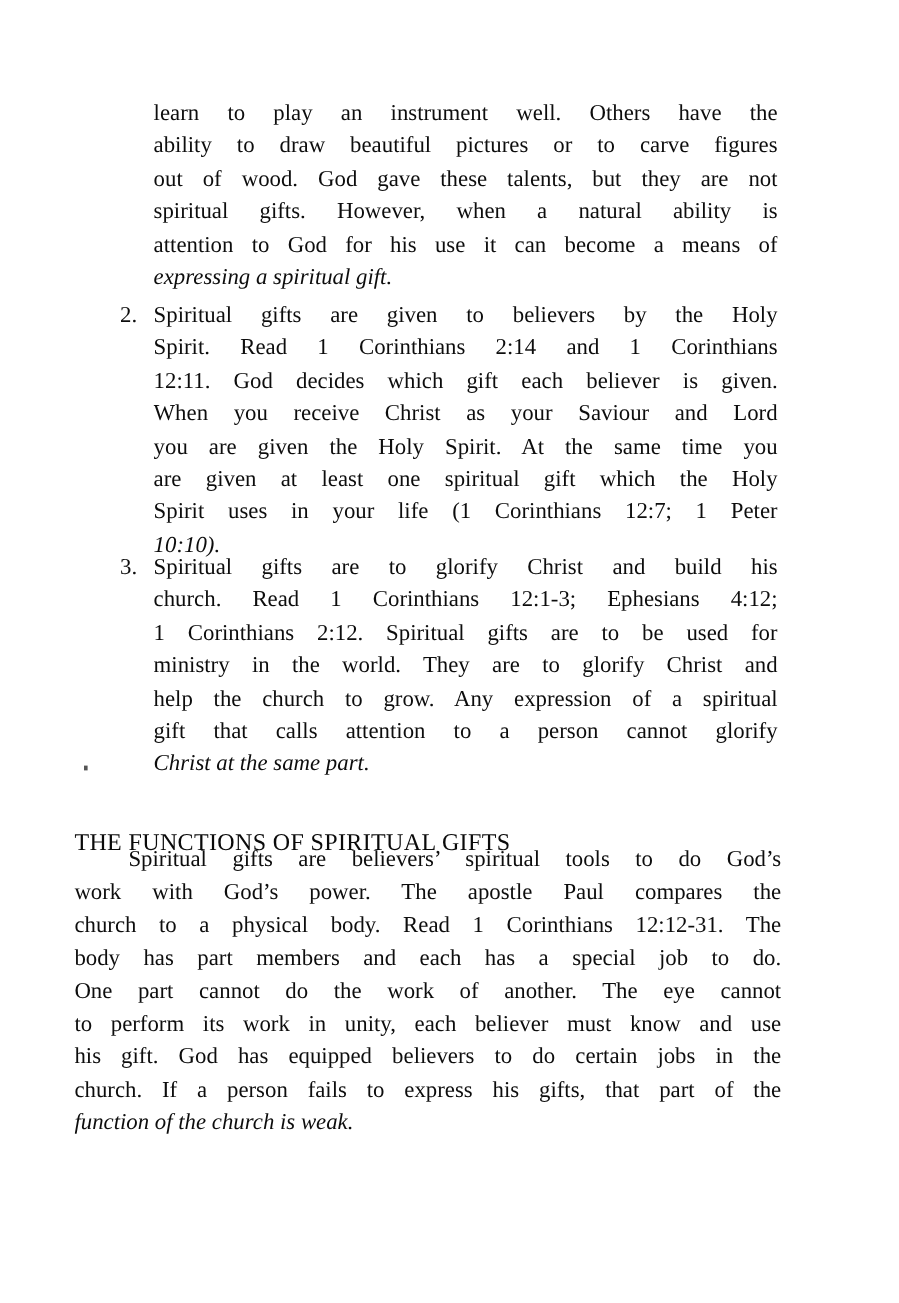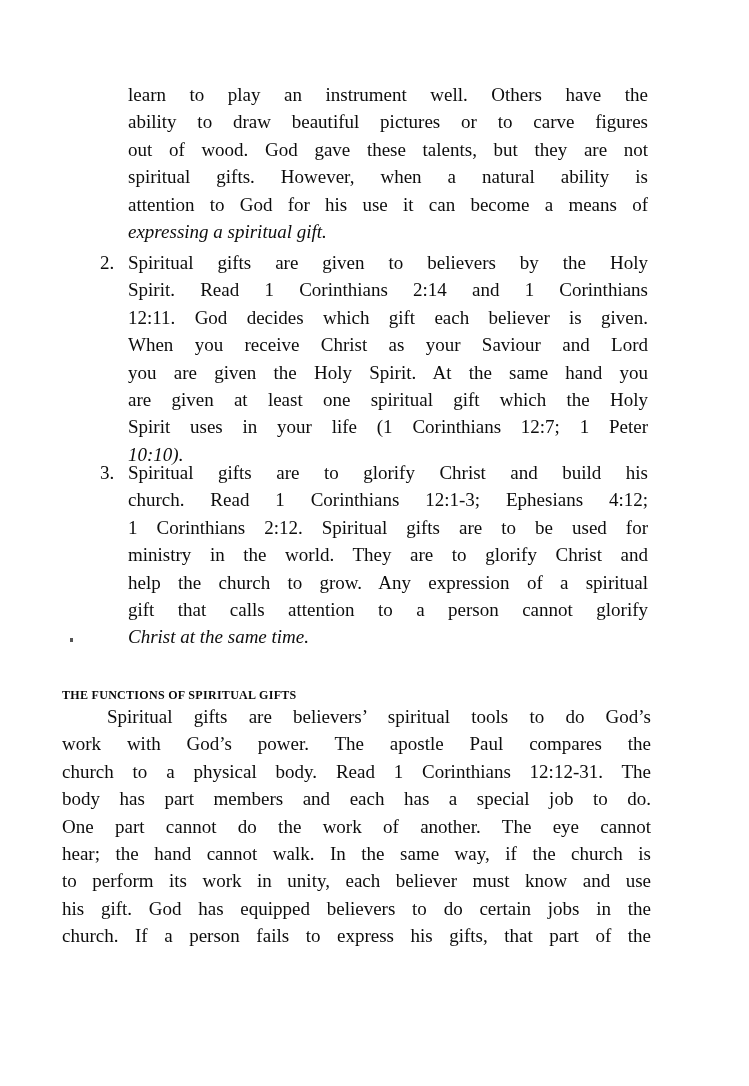--- a/index.html
+++ b/index.html
@@ -40,22 +40,22 @@
     left: -28px;
     top: 0;
     height: 27.4px;
     line-height: 27.4px;
   }
   .heading {
     position: absolute;
     left: 62px;
     top: 671px;
     width: 600px;
-    font-weight: bold;
-    font-size: 12px;
+    font-weight: normal;
+    font-size: 20px;
     line-height: 28px;
     letter-spacing: 0.3px;
     color: #0a0a0a;
   }
   .para {
     position: absolute;
     left: 62px;
     width: 589px;
   }
   .para .tline:first-child {
@@ -91,49 +91,48 @@
       <div class="tline">expressing a spiritual gift.</div>
     </section>
 
   <section class="block" style="top:249px">
     <span class="num">2.</span>
     <div>
         <div class="tline">Spiritual gifts are given to believers by the Holy</div>
         <div class="tline">Spirit. Read 1 Corinthians 2:14 and 1 Corinthians</div>
         <div class="tline">12:11. God decides which gift each believer is given.</div>
         <div class="tline">When you receive Christ as your Saviour and Lord</div>
-        <div class="tline">you are given the Holy Spirit. At the same hand you</div>
+        <div class="tline">you are given the Holy Spirit. At the same time you</div>
         <div class="tline">are given at least one spiritual gift which the Holy</div>
         <div class="tline">Spirit uses in your life (1 Corinthians 12:7; 1 Peter</div>
         <div class="tline">10:10).</div>
       </div>
   </section>
 
   <section class="block" style="top:459px">
     <span class="num">3.</span>
     <div>
         <div class="tline">Spiritual gifts are to glorify Christ and build his</div>
         <div class="tline">church. Read 1 Corinthians 12:1-3; Ephesians 4:12;</div>
         <div class="tline">1 Corinthians 2:12. Spiritual gifts are to be used for</div>
         <div class="tline">ministry in the world. They are to glorify Christ and</div>
         <div class="tline">help the church to grow. Any expression of a spiritual</div>
         <div class="tline">gift that calls attention to a person cannot glorify</div>
-        <div class="tline">Christ at the same time.</div>
+        <div class="tline">Christ at the same part.</div>
       </div>
   </section>
 
   <h2 class="heading">THE FUNCTIONS OF SPIRITUAL GIFTS</h2>
 
   <section class="para" style="top:703px">
       <div class="tline">Spiritual gifts are believers’ spiritual tools to do God’s</div>
       <div class="tline">work with God’s power. The apostle Paul compares the</div>
       <div class="tline">church to a physical body. Read 1 Corinthians 12:12-31. The</div>
       <div class="tline">body has part members and each has a special job to do.</div>
       <div class="tline">One part cannot do the work of another. The eye cannot</div>
-      <div class="tline">hear; the hand cannot walk. In the same way, if the church is</div>
       <div class="tline">to perform its work in unity, each believer must know and use</div>
       <div class="tline">his gift. God has equipped believers to do certain jobs in the</div>
       <div class="tline">church. If a person fails to express his gifts, that part of the</div>
       <div class="tline">function of the church is weak.</div>
     </section>
 
   <div class="pagenum">27</div>
 
   <div>
     <div class="speck" style="left:70px;top:638px;width:3px;height:4px;background:#555"></div>

